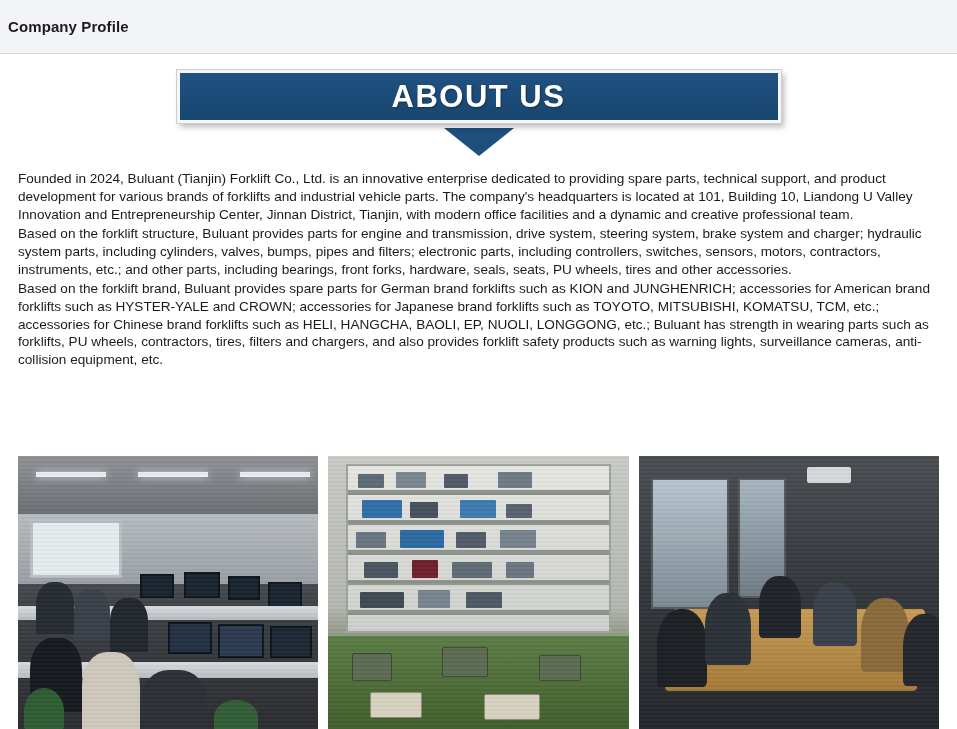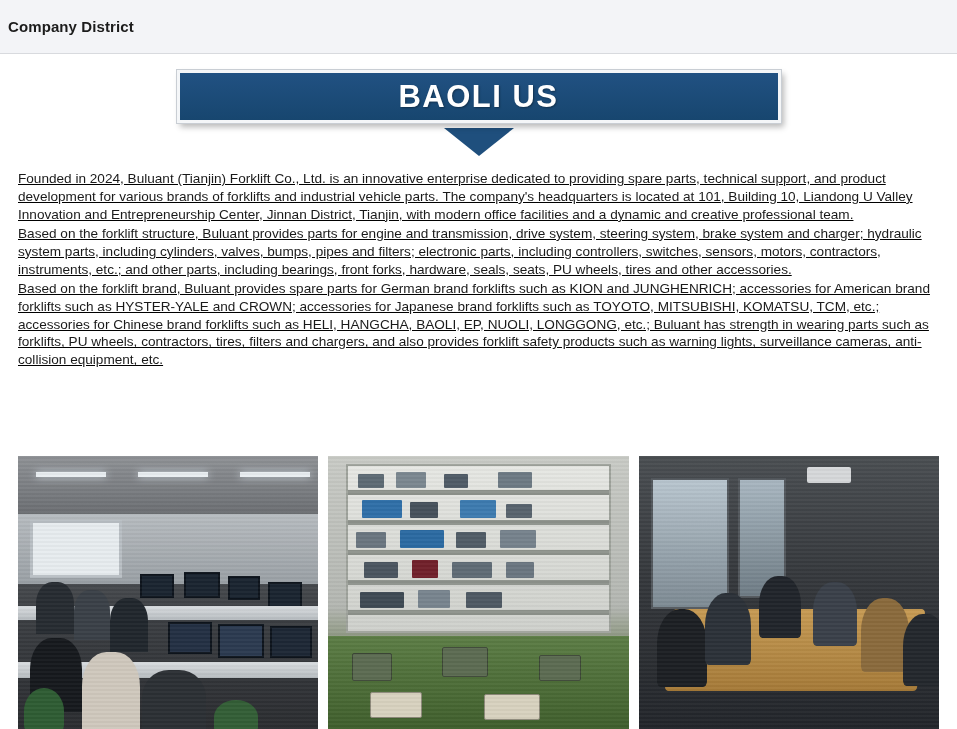--- a/index.html
+++ b/index.html
@@ -82,21 +82,20 @@
     width: 0;
     height: 0;
     border-left: 35px solid transparent;
     border-right: 35px solid transparent;
     border-top: 28px solid #1f4f7d;
   }
 
   
   .body-copy {
     padding: 14px 24px 0 18px;
-    text-decoration: underline;
   }
   .para {
     font-size: 13.6px;
     line-height: 1.32;
     color: #1a1a1a;
     margin: 0 0 1px 0;
     text-align: left;
   }
 
   
@@ -209,28 +208,28 @@
       repeating-linear-gradient(0deg, rgba(255,255,255,0.03) 0 2px, rgba(0,0,0,0.03) 2px 4px);
     pointer-events: none;
   }
 </style>
 </head>
 <body>
 
 <div class="page">
 
   <div class="header">
-    <span class="header-title">Company District</span>
+    <span class="header-title">Company Profile</span>
   </div>
 
   <div class="content">
 
     <div class="banner-wrap">
       <div class="banner">
-        <span class="banner-title">BAOLI US</span>
+        <span class="banner-title">ABOUT US</span>
       </div>
     </div>
 
     <div class="chevron-wrap">
       <div class="chevron"></div>
     </div>
 
     <div class="body-copy">
       <p class="para">Founded in 2024, Buluant (Tianjin) Forklift Co., Ltd. is an innovative enterprise dedicated to providing spare parts, technical support, and product development for various brands of forklifts and industrial vehicle parts. The company's headquarters is located at 101, Building 10, Liandong U Valley Innovation and Entrepreneurship Center, Jinnan District, Tianjin, with modern office facilities and a dynamic and creative professional team.</p>
       <p class="para">Based on the forklift structure, Buluant provides parts for engine and transmission, drive system, steering system, brake system and charger; hydraulic system parts, including cylinders, valves, bumps, pipes and filters; electronic parts, including controllers, switches, sensors, motors, contractors, instruments, etc.; and other parts, including bearings, front forks, hardware, seals, seats, PU wheels, tires and other accessories.</p>

